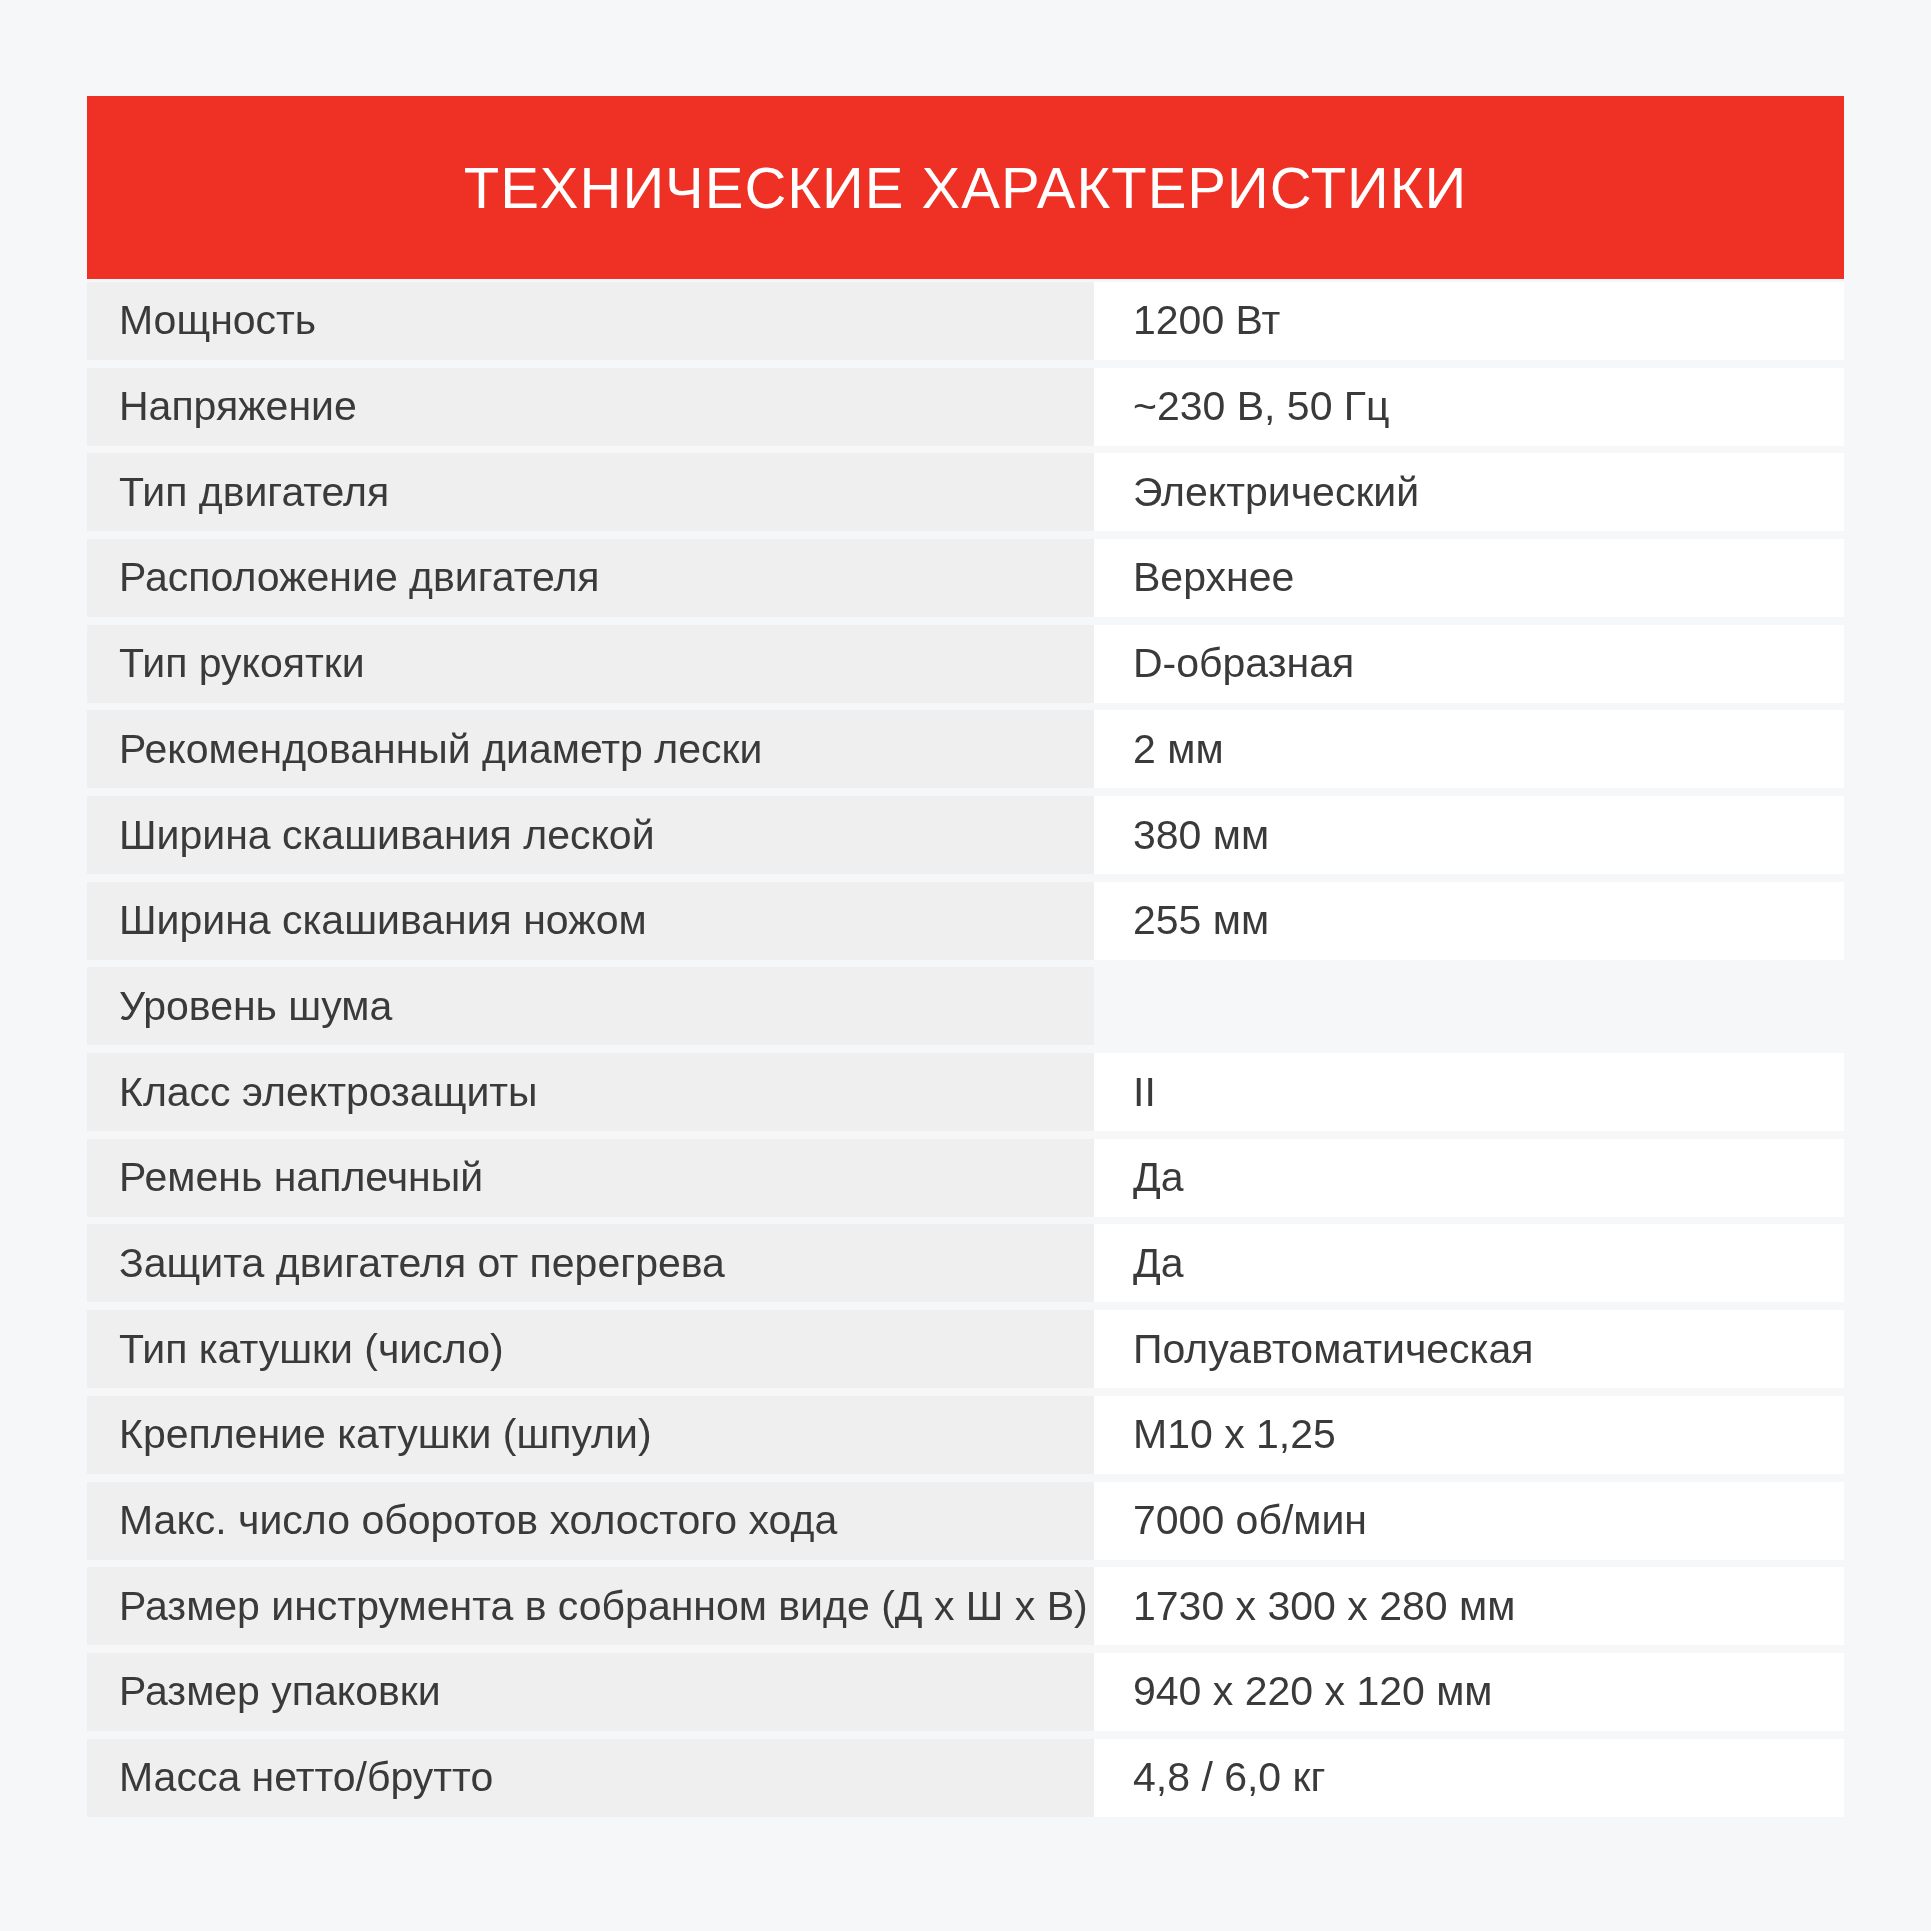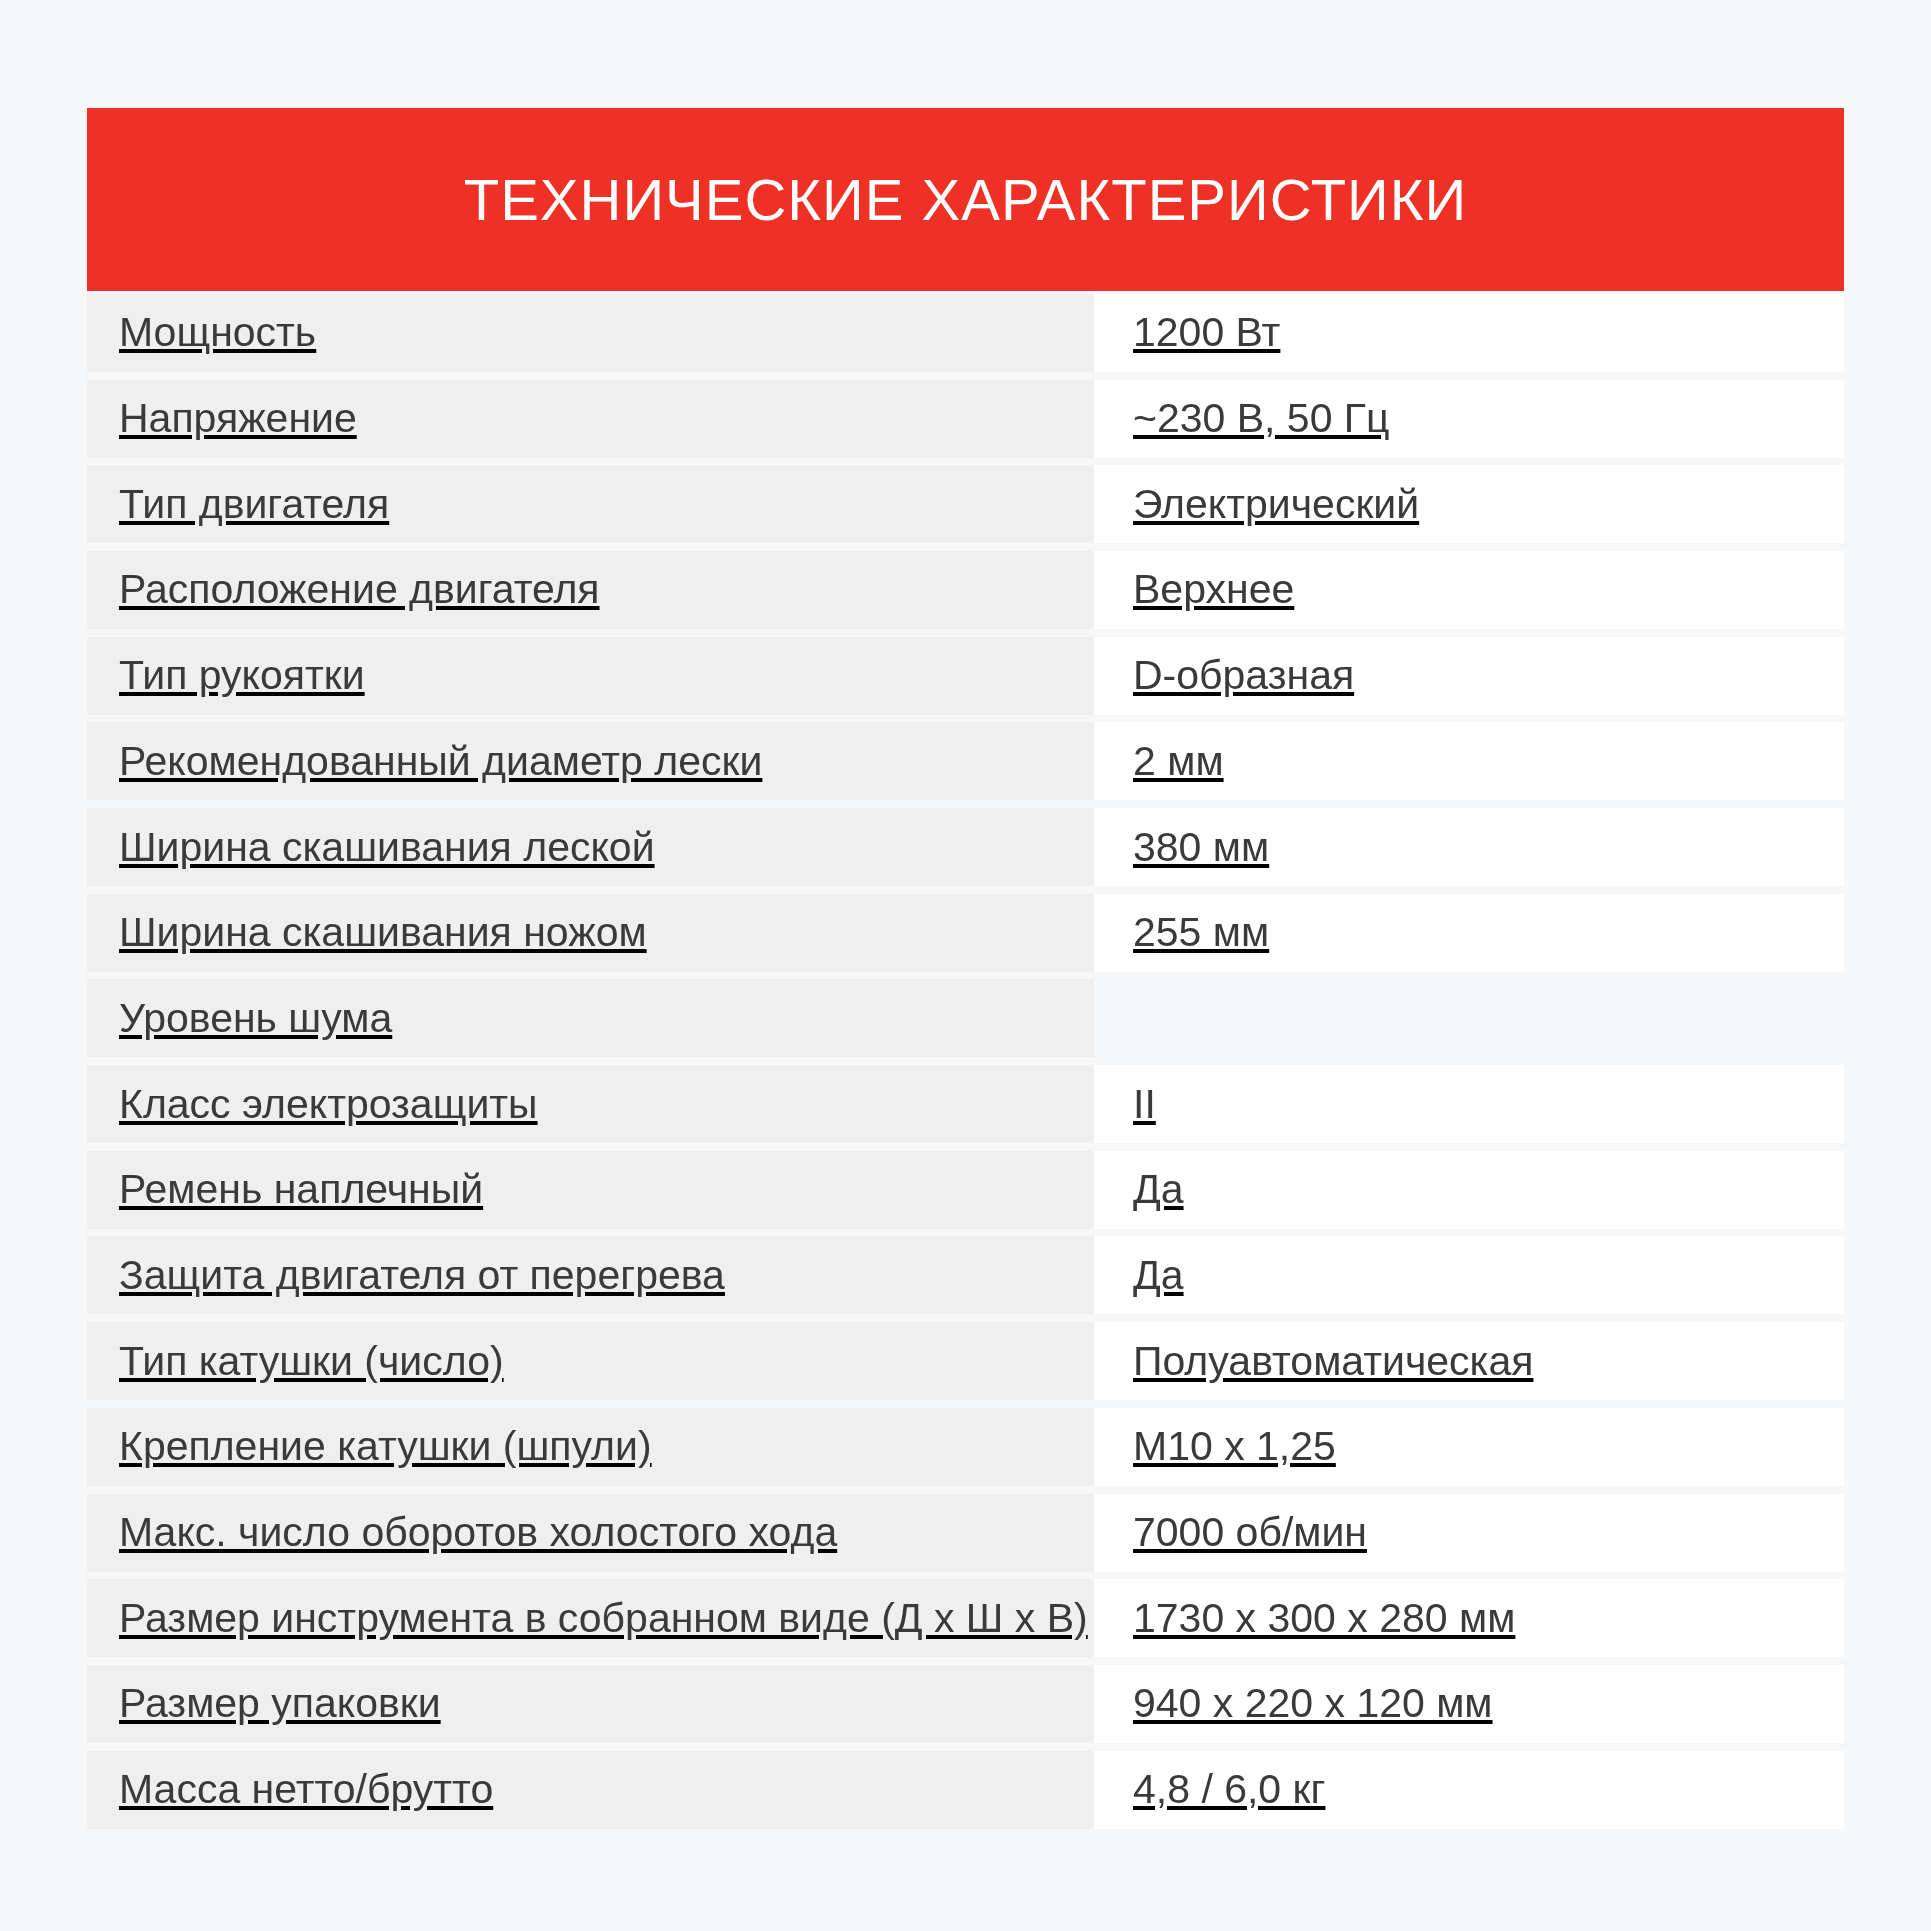--- a/index.html
+++ b/index.html
@@ -14,21 +14,21 @@
   html,body{width:1931px;height:1931px;}
   body{
     background:var(--page-bg);
     font-family:"Liberation Sans", sans-serif;
     position:relative;
     overflow:hidden;
   }
   .spec-card{
     position:absolute;
     left:87px;
-    top:108px;
+    top:96px;
     width:1757px;
     text-align:center;
   }
   .spec-header{
     height:183px;
     background:var(--accent);
     color:var(--title-text);
     display:flex;
     align-items:center;
     justify-content:center;
@@ -39,21 +39,20 @@
   }
   .spec-rows{
     display:flex;
     flex-direction:column;
     gap:7.7px;
   }
   .spec-row{
     display:flex;
     height:78px;
     width:100%;
-    text-decoration:underline;
   }
   .spec-cell{
     display:flex;
     align-items:center;
     font-size:41px;
     color:var(--text);
     white-space:nowrap;
     overflow:hidden;
   }
   .spec-cell.label{

